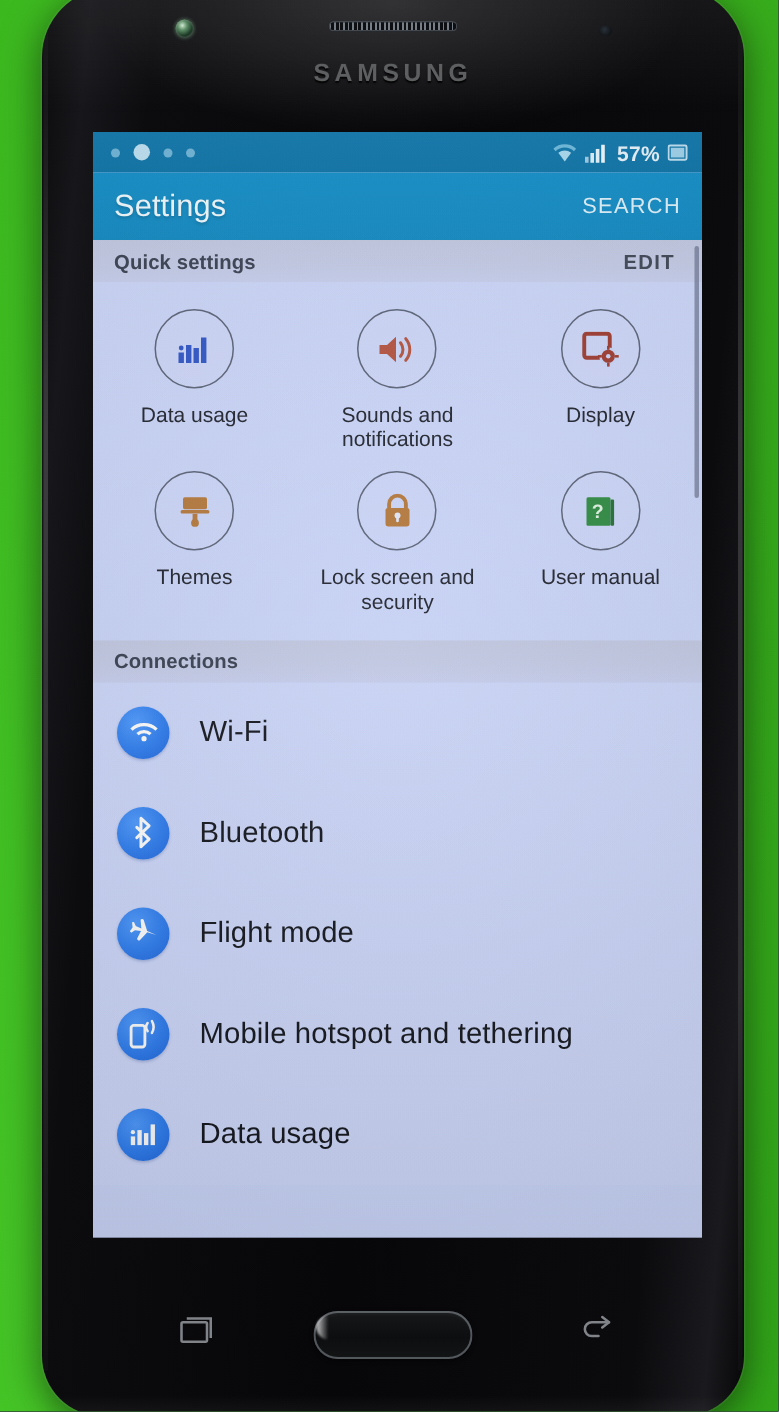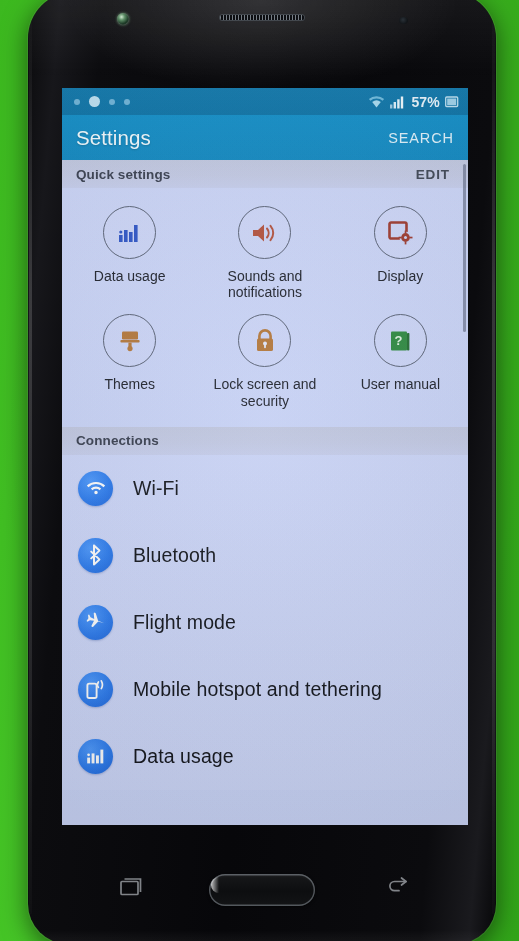--- a/index.html
+++ b/index.html
@@ -345,20 +345,21 @@
   <div class="phone">
     <div class="phone-gloss"></div>
     <div class="phone-rim-left"></div>
     <div class="phone-rim-right"></div>
 
     <div class="front-camera"></div>
     <div class="earpiece">
       <div class="earpiece-mesh"></div>
     </div>
     <div class="proximity-sensor"></div>
+    <div class="brand">SAMSUNG</div>
 
     <div class="screen">
 
       <div class="statusbar">
         <div class="status-dots">
           <div class="sdot"></div>
           <div class="sdot big"></div>
           <div class="sdot"></div>
           <div class="sdot"></div>
         </div>

